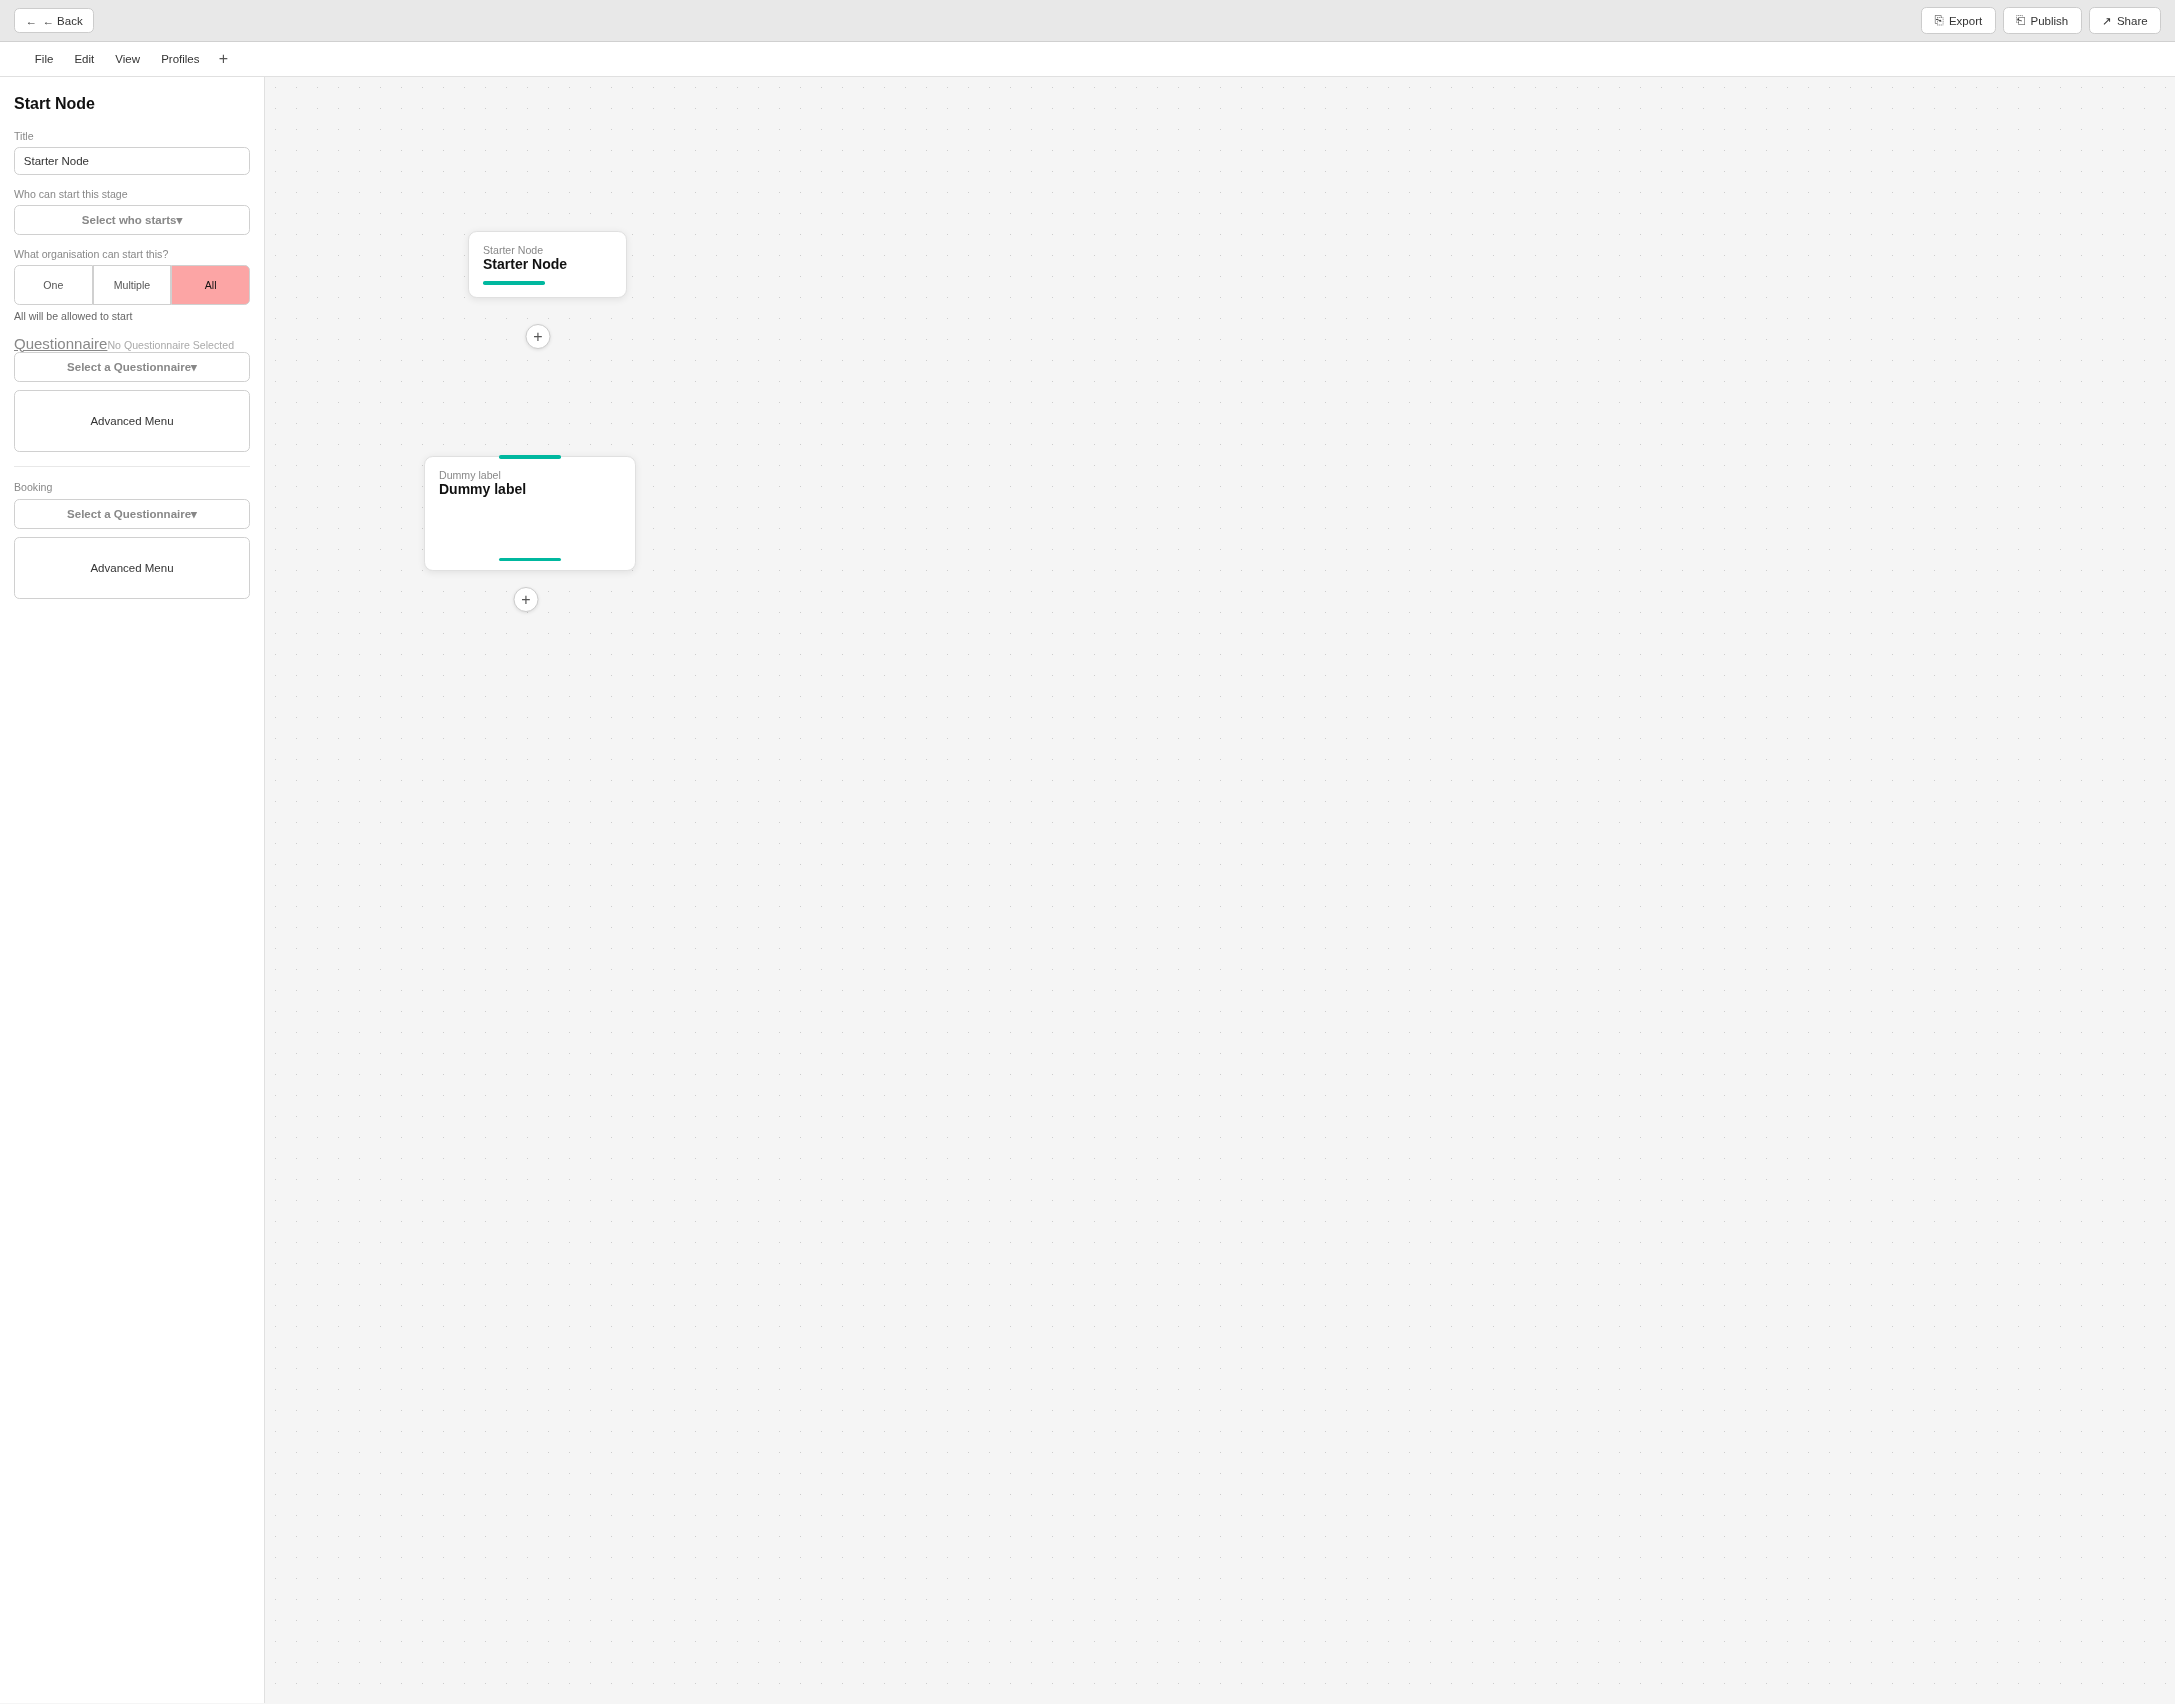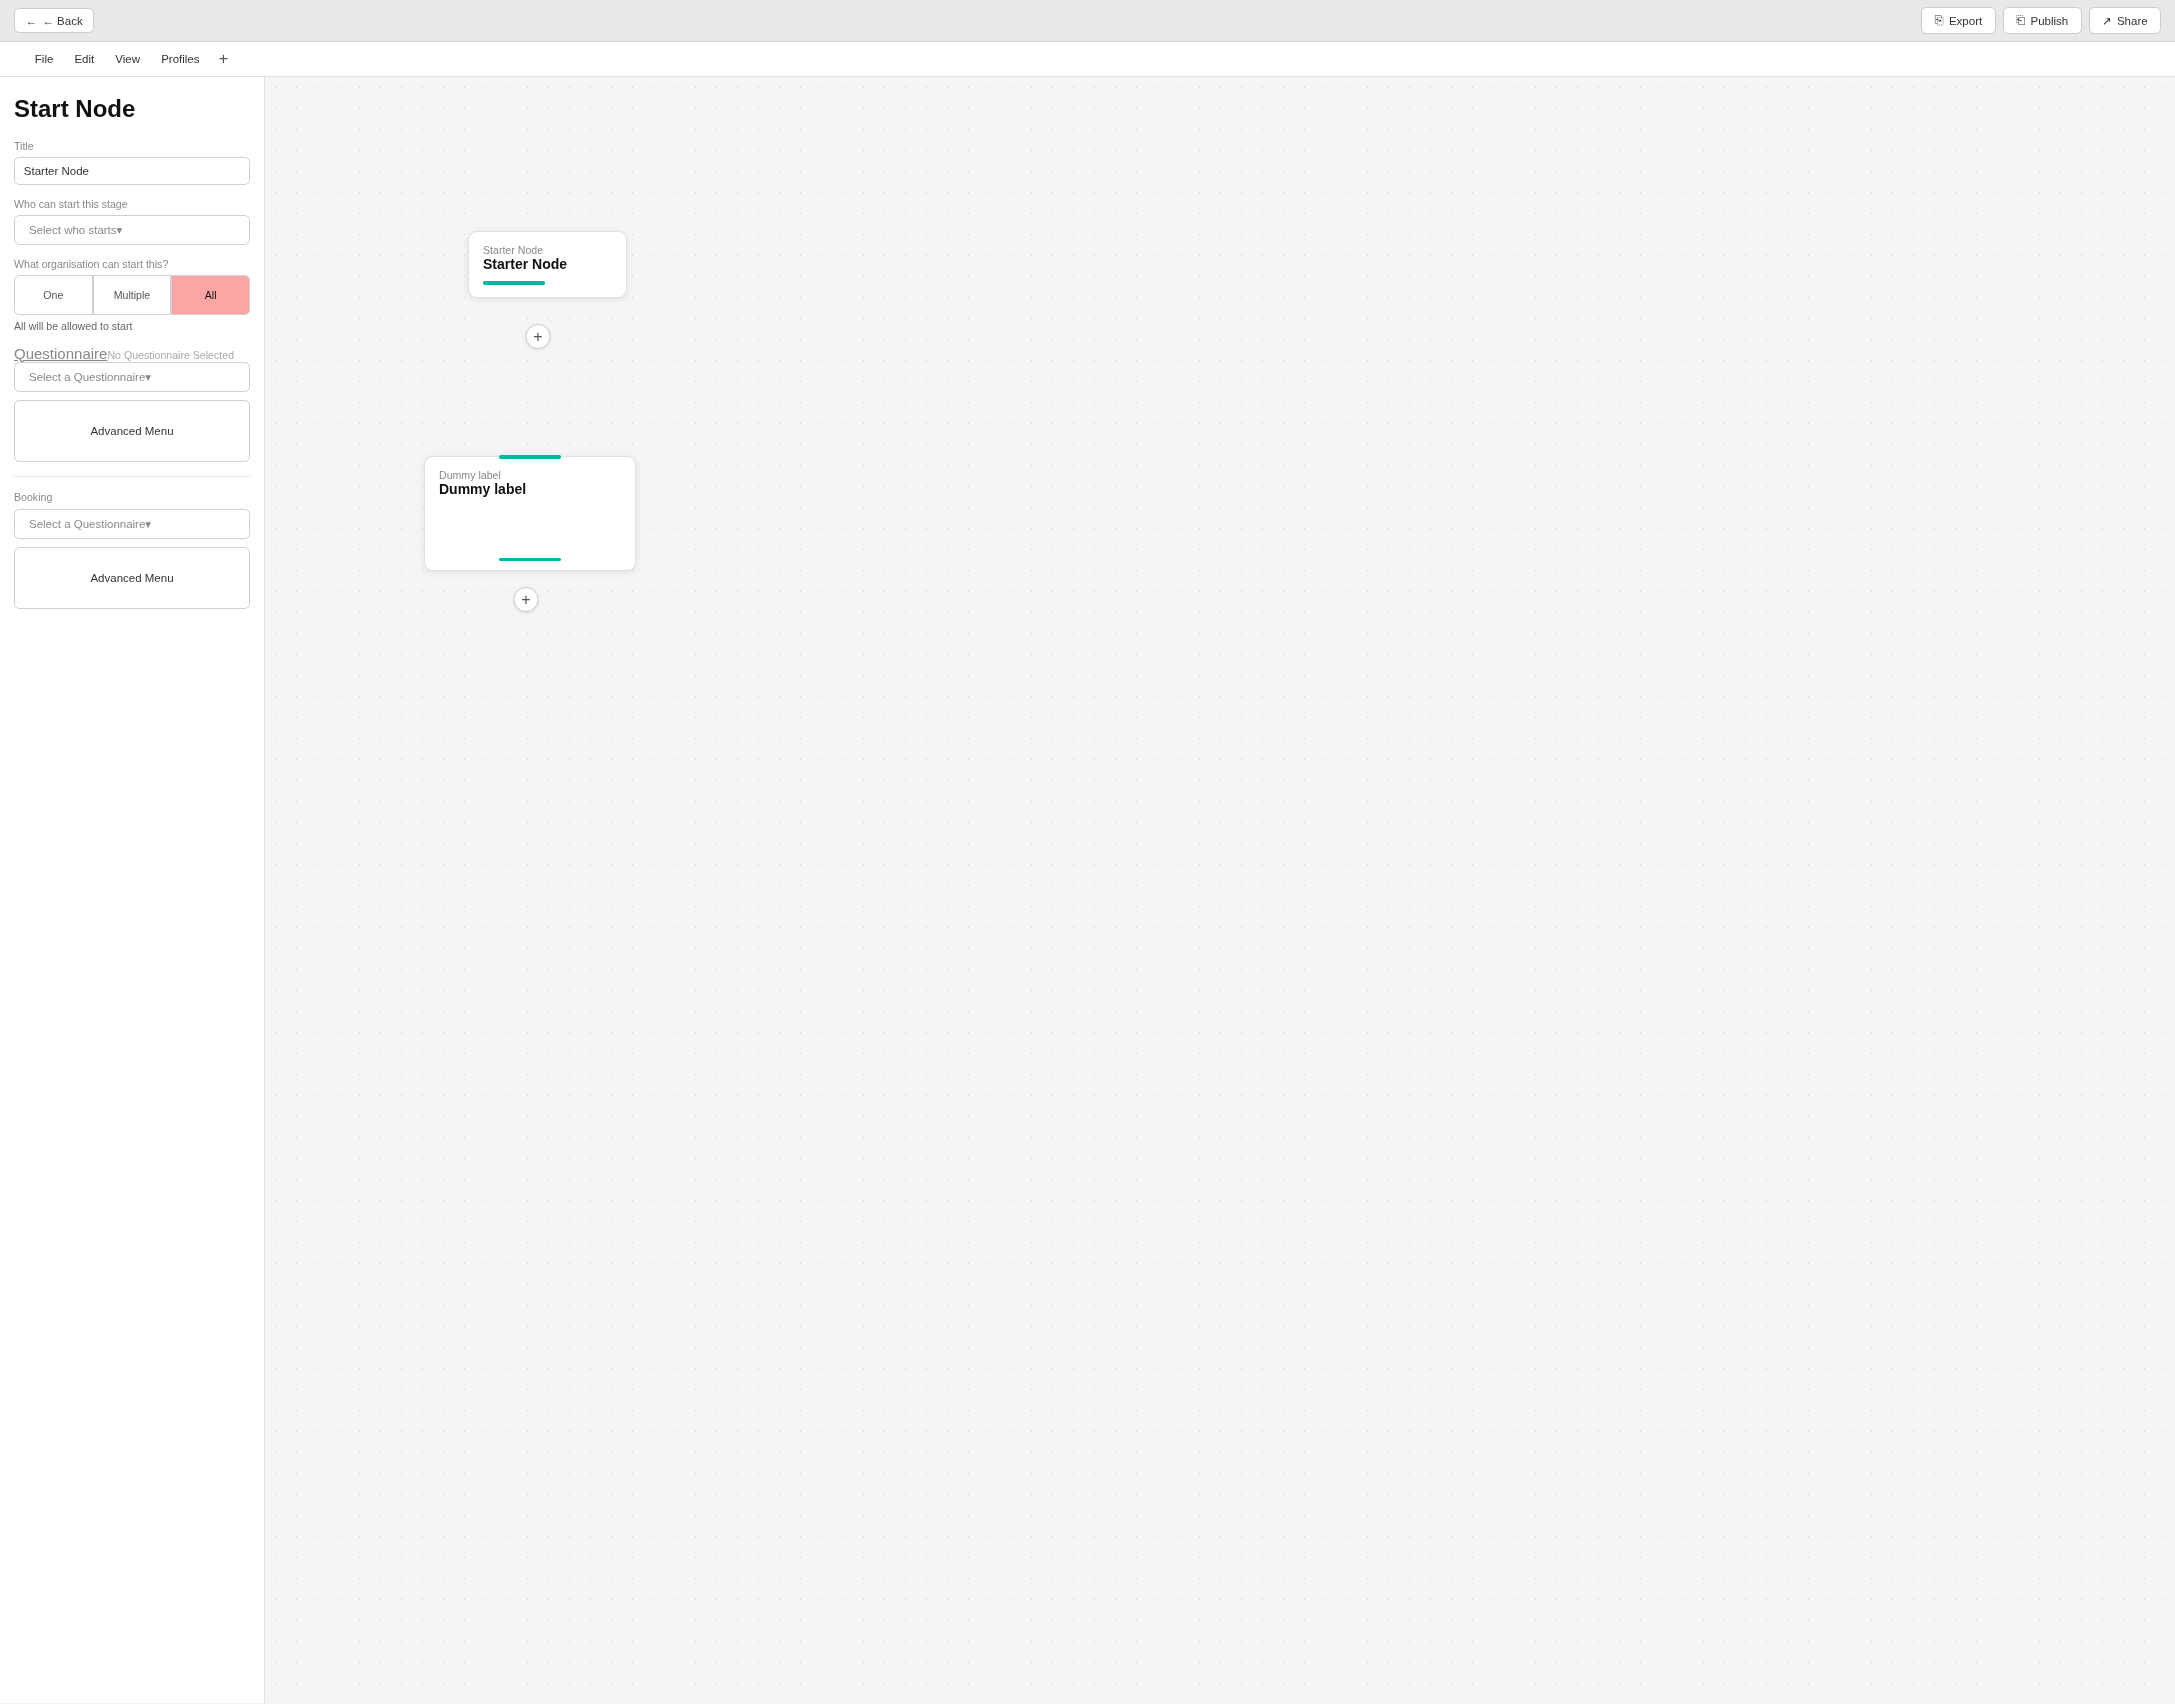--- a/index.html
+++ b/index.html
@@ -34,30 +34,30 @@
     .menu-plus { padding: 3.5px 7px; font-size: 16px; color: #555; cursor: pointer; }
 
     
     .main-layout { display: flex; height: calc(100vh - 78px); }
 
     
     .sidebar {
       width: 265px; background: white; border-right: 0.9px solid #e0e0e0;
       padding: 17.6px 14px; overflow-y: auto; flex-shrink: 0;
     }
-    .sidebar-title { font-size: 24px; font-weight: 700; color: #111; margin-bottom: 17.6px; }
+    .sidebar-title { font-size: 16px; font-weight: 700; color: #111; margin-bottom: 17.6px; }
     .field-label { font-size: 10.6px; color: #888; margin-bottom: 5.3px; margin-top: 12.4px; }
     .text-input {
       width: 100%; border: 0.9px solid #d0d0d0; border-radius: 5.3px;
       padding: 7px 8.8px; font-size: 11.5px; color: #333; outline: none;
     }
     .select-dropdown {
       width: 100%; border: 0.9px solid #d0d0d0; border-radius: 5.3px;
-      padding: 7px 14px; font-size: 11.5px; color: #888; background: white;
-      cursor: pointer; display: flex; align-items: center; justify-content: flex-start;
+      padding: 7px 2px; font-size: 11.5px; color: #888; background: white;
+      cursor: pointer; display: flex; align-items: center; justify-content: center; font-weight: bold;
     }
     .toggle-group { display: flex; gap: 0; margin-top: 5.3px; }
     .toggle-btn {
       flex: 1; padding: 13px 0; font-size: 10.6px; border: 0.9px solid #d0d0d0;
       background: white; cursor: pointer; color: #555; text-align: center;
     }
     .toggle-btn:first-child { border-radius: 5.3px 0 0 5.3px; }
     .toggle-btn:last-child { border-radius: 0 5.3px 5.3px 0; }
     .toggle-btn.active { background: #fca5a5; color: #111; font-weight: 400; }
     .helper-text { font-size: 10.6px; color: #666; margin-top: 5.3px; }

